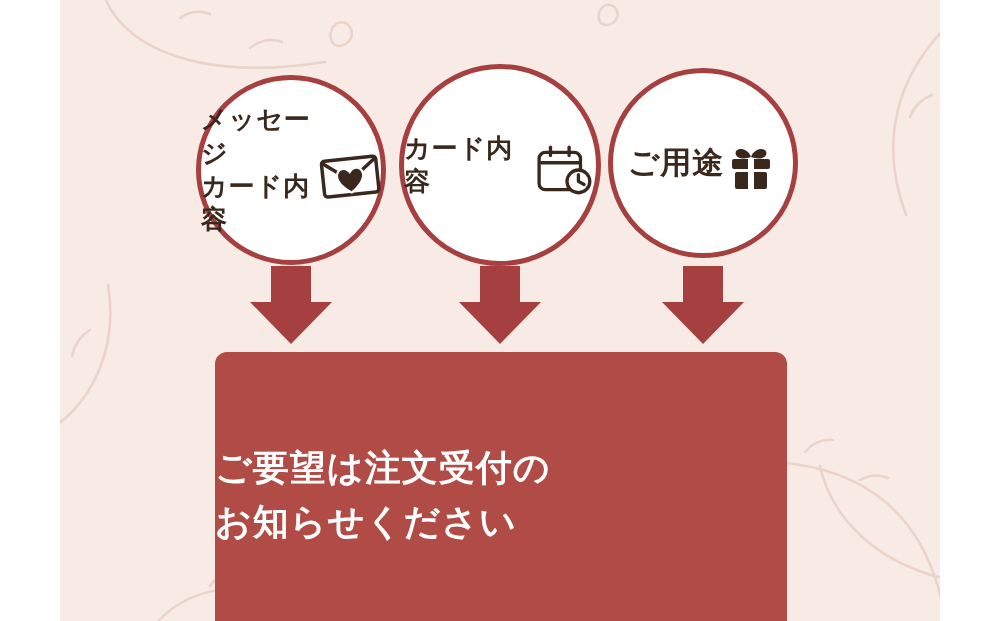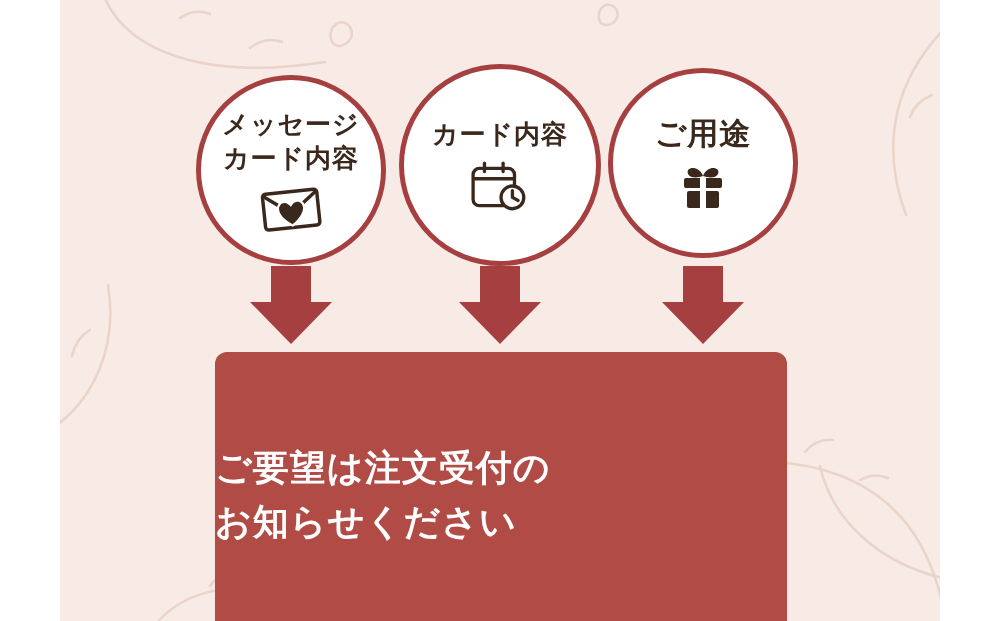--- a/index.html
+++ b/index.html
@@ -13,22 +13,22 @@
   .panel {
     position:absolute; left:60px; top:0; width:880px; height:621px;
     background:var(--panel-bg,#f8eae4); overflow:hidden;
   }
   .decor { position:absolute; left:0; top:0; width:880px; height:621px; }
   .decor path { stroke:var(--decor,#ead4c9); fill:none; stroke-width:2.5; stroke-linecap:round; }
 
   .circle {
     position:absolute; background:var(--circle-bg,#ffffff);
     border:5px solid var(--circle-border,#a64040); border-radius:50%;
-    display:flex; flex-direction:column; align-items:center; justify-content:center;
-    text-align:center; color:var(--ink,#3a281c);
+    display:flex; flex-direction:row; align-items:center; justify-content:center;
+    text-align:left; color:var(--ink,#3a281c);
   }
   .c1 { left:136px; top:75px; width:190px; height:190px; }
   .c2 { left:339px; top:64px; width:202px; height:202px; }
   .c3 { left:548px; top:68px; width:190px; height:190px; }
 
   .clabel { font-weight:800; font-size:26px; line-height:1.28; letter-spacing:1px; display:flex; flex-direction:column; }
   .c3 .clabel { font-size:31px; }
   .icon { margin-top:9px; flex:0 0 auto; }
   .envelope { transform:rotate(-6deg); }
 

